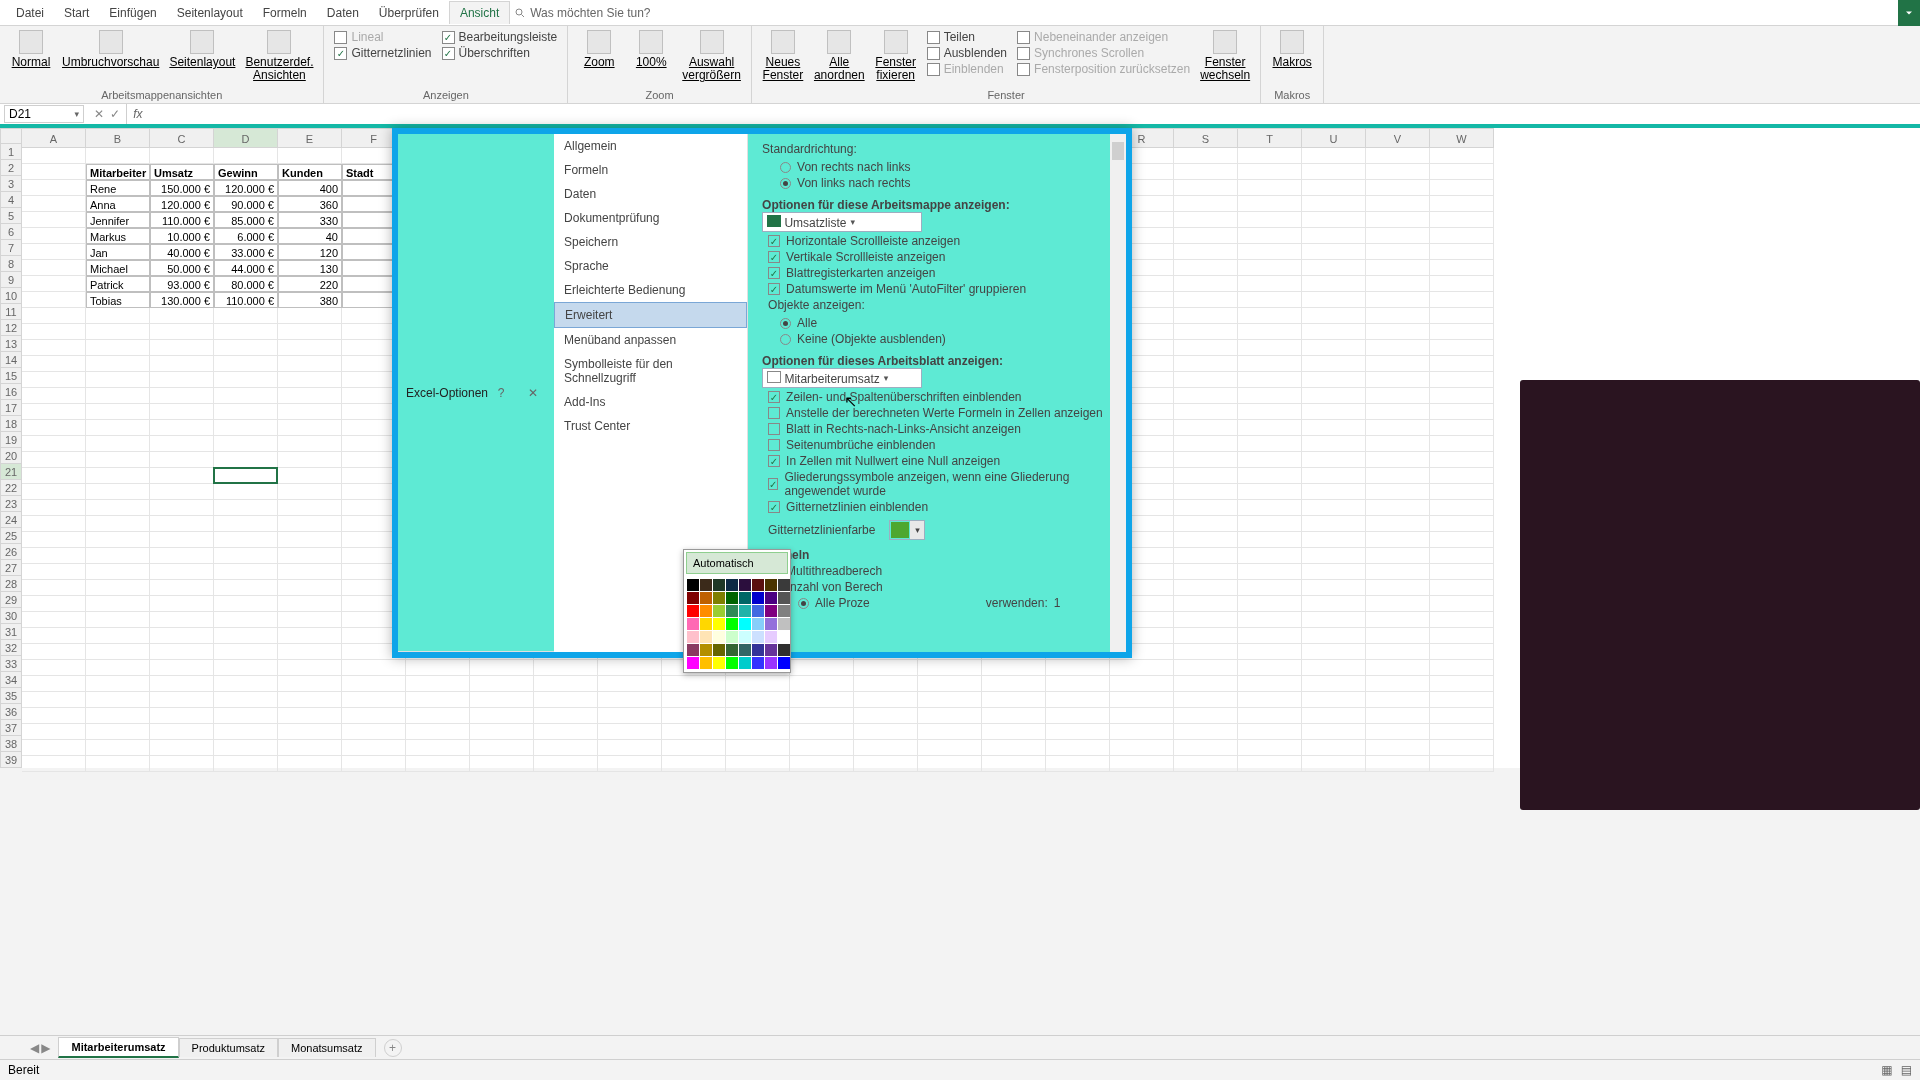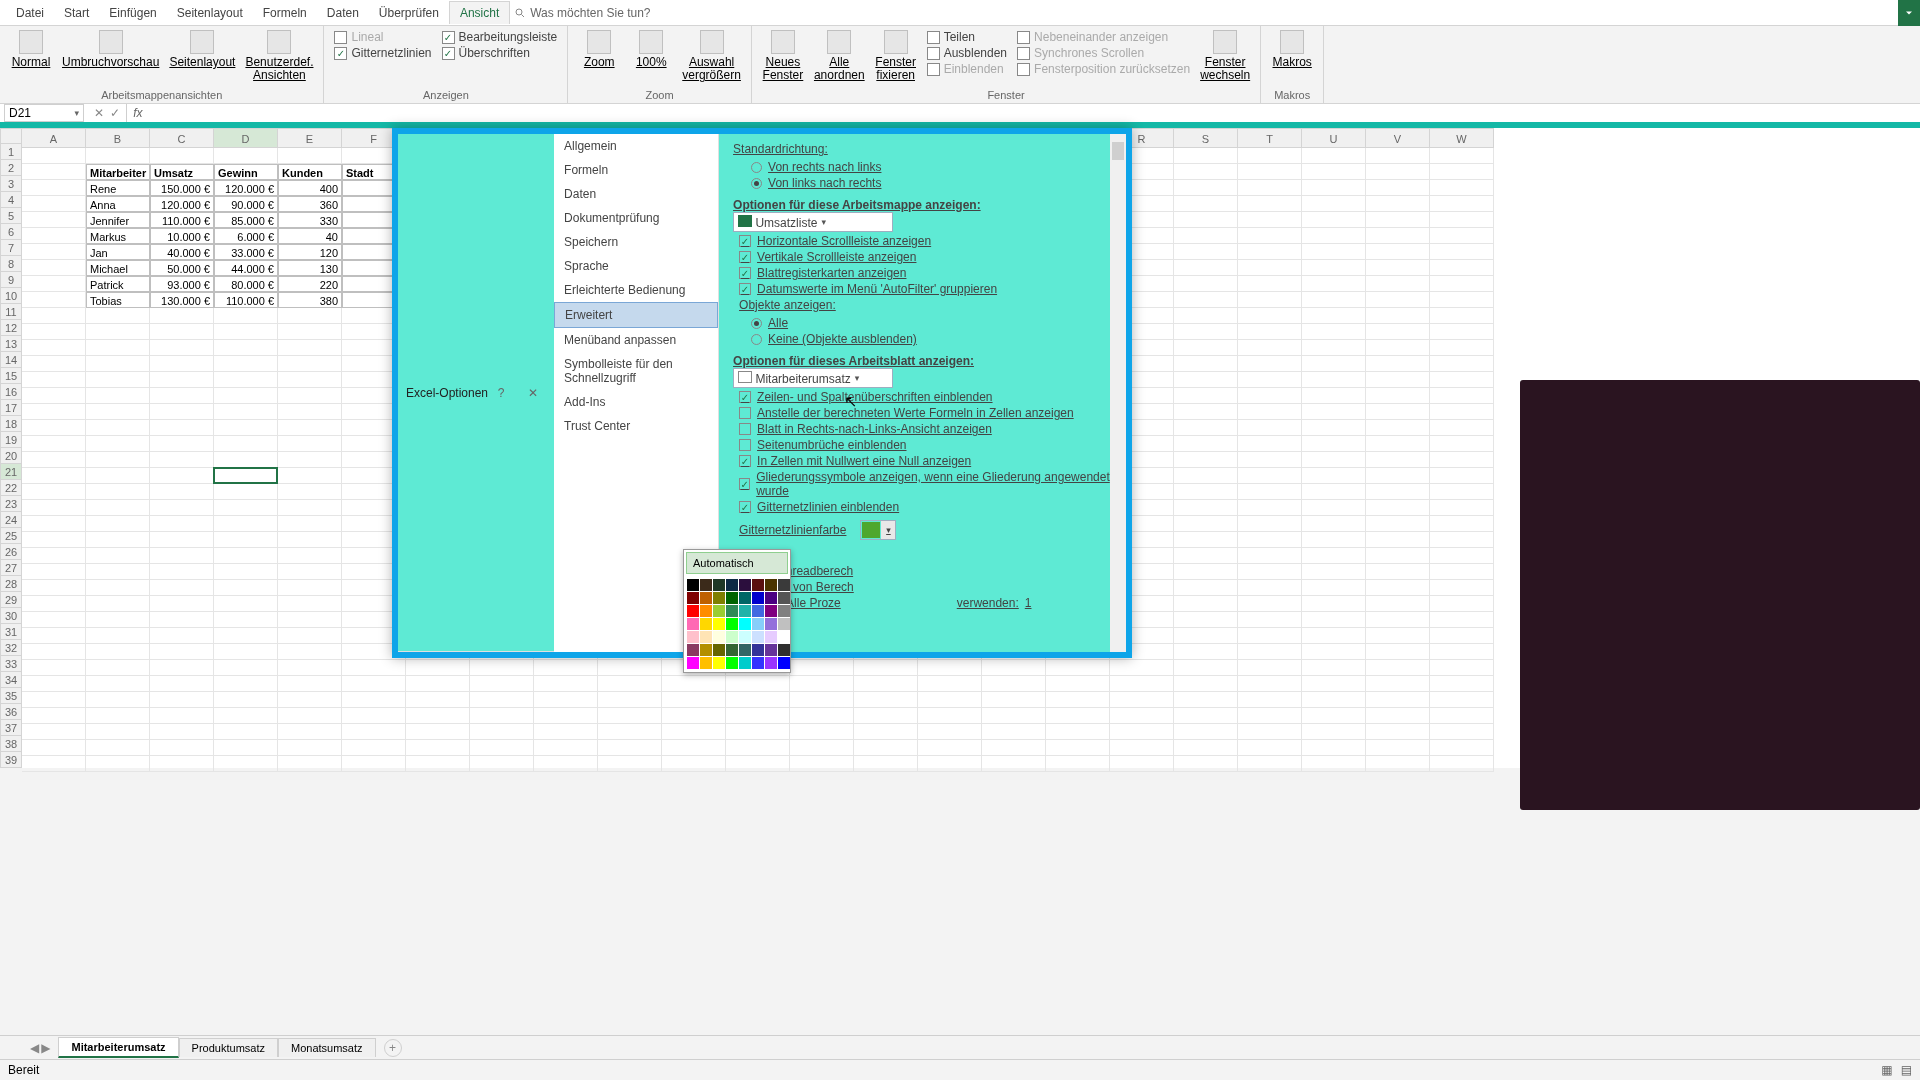--- a/index.html
+++ b/index.html
@@ -16,21 +16,21 @@
 .group-body{display:flex;gap:2px;align-items:flex-start;}
 .group-title{text-align:center;color:#666;font-size:11px;padding:2px 0;}
 .big-btn{display:flex;flex-direction:column;align-items:center;gap:2px;padding:2px 4px;min-width:50px;text-align:center;}
 .big-btn .icon{width:24px;height:24px;background:#e6e6e6;border:1px solid #c0c0c0;}
 .big-btn span{line-height:1.1;text-decoration:underline;}
 .chk-col{display:flex;flex-direction:column;gap:2px;padding:2px 4px;}
 .chk{display:flex;align-items:center;gap:4px;color:#444;}
 .chk.disabled{color:#aaa;}
 .cb{width:13px;height:13px;border:1px solid #888;background:#fff;display:inline-flex;align-items:center;justify-content:center;font-size:10px;color:#217346;}
 
-.fbar{display:flex;background:#fff;border-bottom:6px solid #14b8a6;height:24px;align-items:center;}
+.fbar{display:flex;background:#fff;border-bottom:4px solid #14b8a6;height:24px;align-items:center;}
 .name-box{width:80px;border:1px solid #cfcfcf;height:18px;margin:0 4px;display:flex;align-items:center;padding:0 4px;justify-content:space-between;}
 .name-box span:last-child{font-size:9px;color:#666;}
 .fbar-icons{display:flex;gap:6px;color:#888;padding:0 6px;border-right:1px solid #cfcfcf;height:100%;align-items:center;}
 .fx{font-style:italic;margin-left:6px;color:#666;}
 
 .grid{display:flex;background:#fff;height:640px;position:relative;}
 .rowhdrs{display:flex;flex-direction:column;}
 .corner{width:22px;height:20px;background:#f0f0f0;border:1px solid #d4d4d4;}
 .rowhdr{width:22px;height:16px;background:#f0f0f0;border:1px solid #d4d4d4;border-top:none;text-align:center;font-size:11px;color:#666;line-height:16px;}
 .rowhdr.sel{background:#d6e8d6;}
@@ -53,24 +53,24 @@
 .addsheet{width:18px;height:18px;border:1px solid #cfcfcf;border-radius:50%;text-align:center;line-height:16px;margin-left:8px;color:#888;}
 .status{position:absolute;bottom:0;left:0;right:0;height:21px;background:#f3f3f3;border-top:1px solid #cfcfcf;padding:2px 8px;font-size:11px;display:flex;justify-content:space-between;align-items:center;}
 .status-right{display:flex;gap:8px;align-items:center;color:#666;}
 
 .dialog{position:absolute;left:392px;top:128px;width:740px;height:530px;background:#5eead4;border:6px solid #0ea5e9;box-shadow:0 0 12px rgba(0,0,0,.3);display:flex;flex-direction:row;}
 .dlg-title{display:flex;justify-content:space-between;align-items:center;padding:6px 8px;border-bottom:1px solid #e0e0e0;}
 .dlg-title .t{font-size:12px;color:#222;}
 .dlg-title .btns{display:flex;gap:6px;}
 .dlg-title .btns span{width:26px;height:20px;text-align:center;line-height:20px;color:#666;cursor:pointer;}
 .dlg-body{display:flex;flex:1;overflow:hidden;}
-.dlg-nav{width:165px;border-right:1px solid #e0e0e0;background:#fff;}
+.dlg-nav{width:194px;border-right:1px solid #e0e0e0;background:#fff;}
 .dlg-nav .item{padding:5px 10px;color:#444;font-size:12px;}
 .dlg-nav .item.active{background:#c5d9ed;border:1px solid #7aa7d6;}
-.dlg-content{flex:1;padding:8px 14px;overflow:auto;position:relative;color:#444;text-decoration:underline;}
+.dlg-content{flex:1;padding:8px 14px;overflow:auto;position:relative;color:#444;}
 .dlg-sb{position:absolute;right:0;top:0;width:16px;height:100%;background:#f0f0f0;}
 .dlg-sb-thumb{position:absolute;right:2px;top:8px;width:12px;height:18px;background:#cfcfcf;}
 .sect{margin-bottom:8px;}
 .sect-label{font-size:12px;margin-bottom:4px;}
 .bold{font-weight:bold;}
 .radio-row,.check-row{display:flex;align-items:center;gap:6px;margin:2px 0 2px 18px;font-size:12px;}
 .radio{width:11px;height:11px;border:1px solid #888;border-radius:50%;display:inline-flex;align-items:center;justify-content:center;}
 .radio.on::after{content:"";width:5px;height:5px;background:#444;border-radius:50%;}
 .check{width:12px;height:12px;border:1px solid #888;display:inline-flex;align-items:center;justify-content:center;font-size:10px;color:#217346;}
 .dropdown{display:inline-flex;align-items:center;border:1px solid #9daec0;background:#fff;height:20px;padding:0 4px;gap:4px;min-width:160px;}

